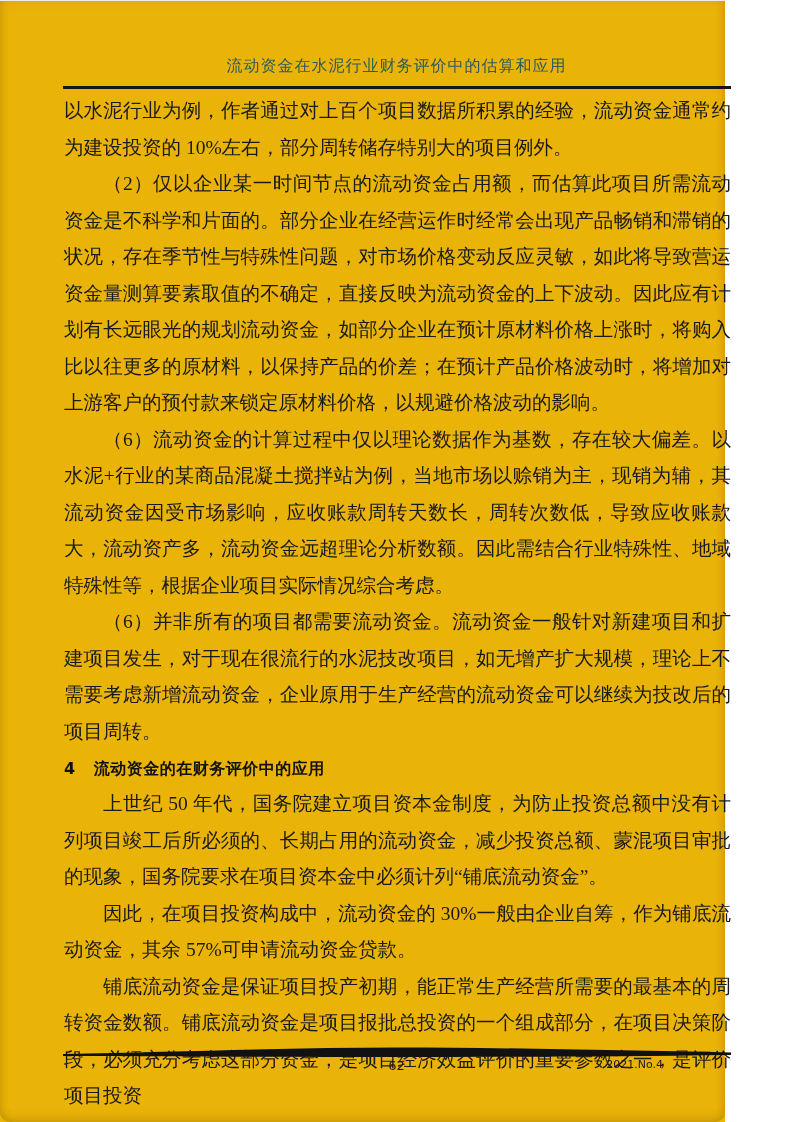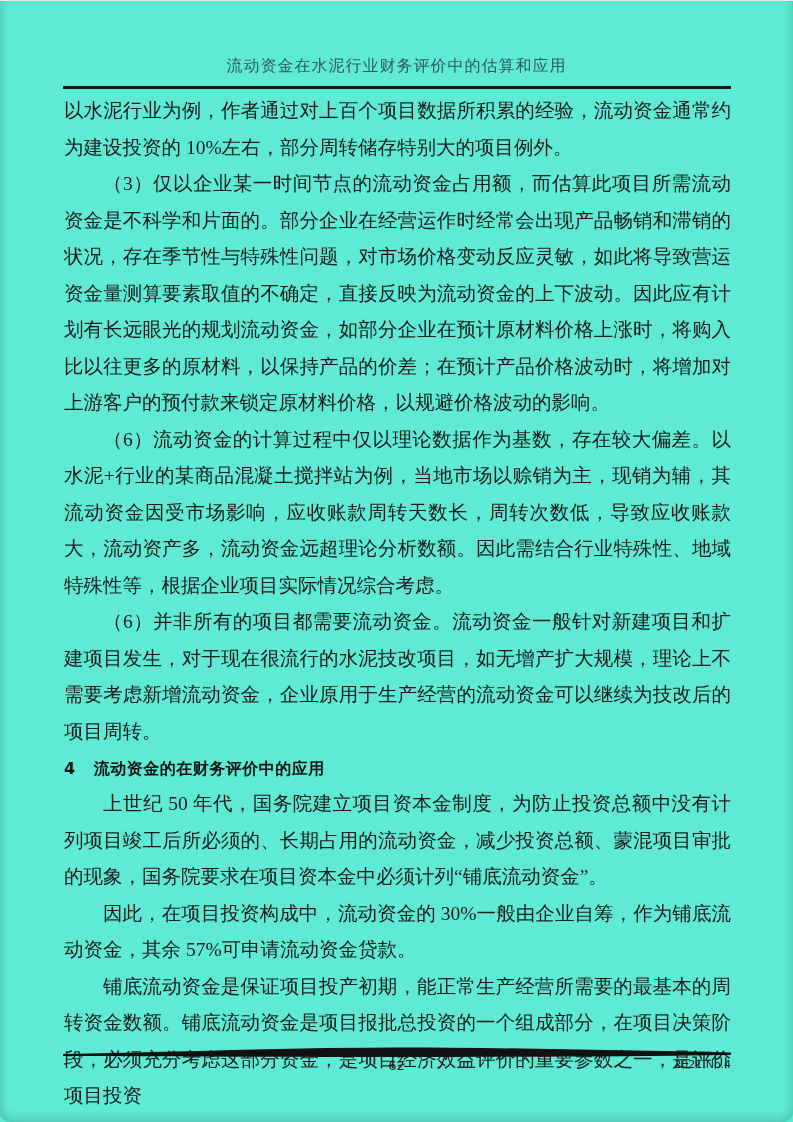--- a/index.html
+++ b/index.html
@@ -1,21 +1,21 @@
 <!DOCTYPE html>
 <html><head>
 <meta charset="utf-8">
 <style>
   html,body{margin:0;padding:0;}
   body{
     width:793px;height:1122px;background:#ffffff;overflow:hidden;
     font-family:"Liberation Serif","DejaVu Serif",serif;
   }
   .page{
-    position:relative;width:793px;height:1122px;background:#5eead4;
+    position:relative;width:725px;height:1122px;background:#eab308;
     border-top:1px solid #ececec;box-sizing:border-box;
   }
   
   .running-title{
     position:absolute;top:55px;left:0;width:793px;
     text-align:center;font-size:16px;letter-spacing:1px;
     color:#2d5c5c;font-weight:500;
   }
   .header-rule{
     position:absolute;top:85px;left:63px;width:668px;height:3px;
@@ -65,21 +65,21 @@
 <body>
 
 <div class="page">
 
   <div class="running-title">流动资金在水泥行业财务评价中的估算和应用</div>
 
   <div class="header-rule"></div>
 
   <div class="content">
     <p class="para no-indent">以水泥行业为例，作者通过对上百个项目数据所积累的经验，流动资金通常约为建设投资的 10%左右，部分周转储存特别大的项目例外。</p>
-    <p class="para">（3）仅以企业某一时间节点的流动资金占用额，而估算此项目所需流动资金是不科学和片面的。部分企业在经营运作时经常会出现产品畅销和滞销的状况，存在季节性与特殊性问题，对市场价格变动反应灵敏，如此将导致营运资金量测算要素取值的不确定，直接反映为流动资金的上下波动。因此应有计划有长远眼光的规划流动资金，如部分企业在预计原材料价格上涨时，将购入比以往更多的原材料，以保持产品的价差；在预计产品价格波动时，将增加对上游客户的预付款来锁定原材料价格，以规避价格波动的影响。</p>
+    <p class="para">（2）仅以企业某一时间节点的流动资金占用额，而估算此项目所需流动资金是不科学和片面的。部分企业在经营运作时经常会出现产品畅销和滞销的状况，存在季节性与特殊性问题，对市场价格变动反应灵敏，如此将导致营运资金量测算要素取值的不确定，直接反映为流动资金的上下波动。因此应有计划有长远眼光的规划流动资金，如部分企业在预计原材料价格上涨时，将购入比以往更多的原材料，以保持产品的价差；在预计产品价格波动时，将增加对上游客户的预付款来锁定原材料价格，以规避价格波动的影响。</p>
     <p class="para">（6）流动资金的计算过程中仅以理论数据作为基数，存在较大偏差。以水泥+行业的某商品混凝土搅拌站为例，当地市场以赊销为主，现销为辅，其流动资金因受市场影响，应收账款周转天数长，周转次数低，导致应收账款大，流动资产多，流动资金远超理论分析数额。因此需结合行业特殊性、地域特殊性等，根据企业项目实际情况综合考虑。</p>
     <p class="para">（6）并非所有的项目都需要流动资金。流动资金一般针对新建项目和扩建项目发生，对于现在很流行的水泥技改项目，如无增产扩大规模，理论上不需要考虑新增流动资金，企业原用于生产经营的流动资金可以继续为技改后的项目周转。</p>
 
     <h2 class="section-heading">
       <span class="sec-num">4</span><span class="sec-title">流动资金的在财务评价中的应用</span>
     </h2>
 
     <p class="para">上世纪 50 年代，国务院建立项目资本金制度，为防止投资总额中没有计列项目竣工后所必须的、长期占用的流动资金，减少投资总额、蒙混项目审批的现象，国务院要求在项目资本金中必须计列“铺底流动资金”。</p>
     <p class="para">因此，在项目投资构成中，流动资金的 30%一般由企业自筹，作为铺底流动资金，其余 57%可申请流动资金贷款。</p>
     <p class="para">铺底流动资金是保证项目投产初期，能正常生产经营所需要的最基本的周转资金数额。铺底流动资金是项目报批总投资的一个组成部分，在项目决策阶段，必须充分考虑这部分资金，是项目经济效益评价的重要参数之一，是评价项目投资</p>

